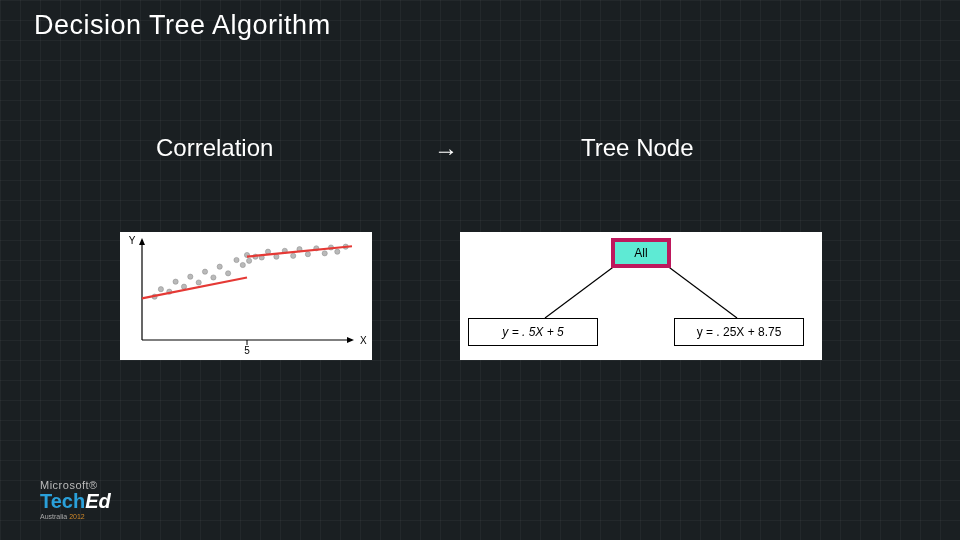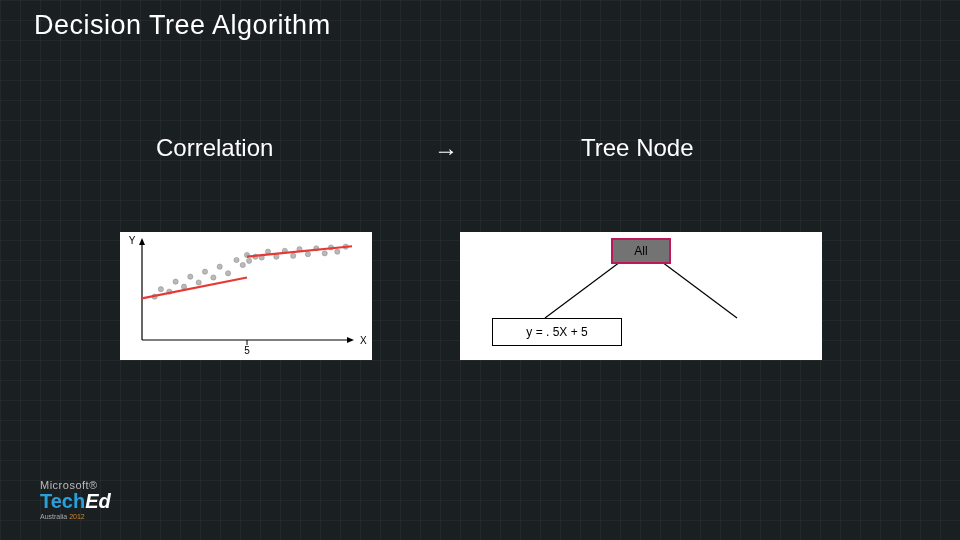--- a/index.html
+++ b/index.html
@@ -55,39 +55,39 @@
     background: #ffffff;
     overflow: hidden;
   }
   .tree-root {
     position: absolute;
     top: 6px;
     left: 50%;
     transform: translateX(-50%);
     min-width: 60px;
     padding: 4px 12px;
-    border: 2px solid #be185d;
-    background: #737373;
+    border: 4px solid #be185d;
+    background: #5eead4;
     color: #000;
     font-size: 12px;
     text-align: center;
   }
   .tree-leaf {
     position: absolute;
     top: 86px;
     min-width: 130px;
     padding: 6px 10px;
     border: 1px solid #000;
     background: #fff;
     color: #000;
     font-size: 12px;
     text-align: center;
     white-space: nowrap;
   }
-  .leaf-left { left: 32px; }
+  .leaf-left { left: 8px; font-style: italic; }
   .leaf-right { right: 18px; }
   .tree-lines {
     position: absolute;
     top: 0; left: 0;
     width: 100%; height: 100%;
     pointer-events: none;
   }
 
   
   .footer {
@@ -168,20 +168,21 @@
     </svg>
 </div>
 
 <div class="tree-panel">
   <svg class="tree-lines" viewBox="0 0 362 128">
     <line x1="160" y1="30" x2="85" y2="86" stroke="#000" stroke-width="1.2"></line>
     <line x1="202" y1="30" x2="277" y2="86" stroke="#000" stroke-width="1.2"></line>
   </svg>
   <div class="tree-root">All</div>
   <div class="tree-leaf leaf-left">y = . 5X + 5</div>
+  <div class="tree-leaf leaf-right">y = . 25X + 8.75</div>
 </div>
 
 <div class="footer">
   <span class="ms">Microsoft®</span>
   <span class="teched">
     <span class="tech">Tech</span><span class="ed">Ed</span>
   </span>
   <span class="sub">
     <span>Australia </span><span class="yr">2012</span>
   </span>

